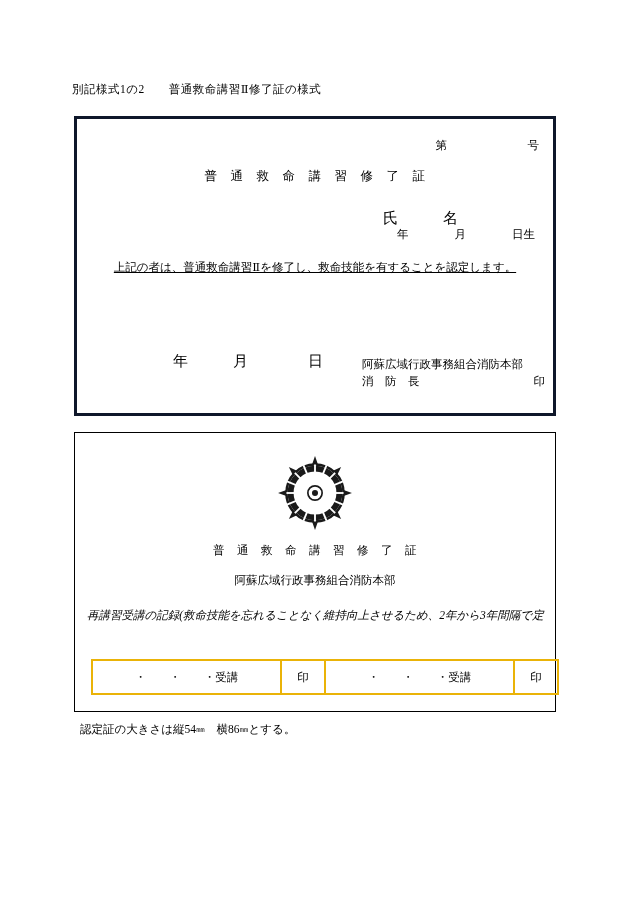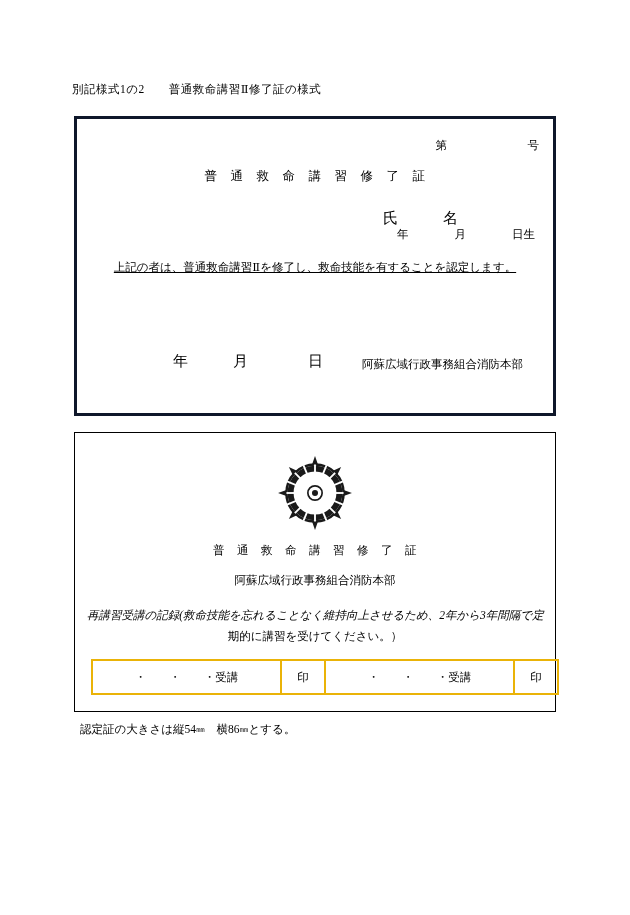--- a/index.html
+++ b/index.html
@@ -212,20 +212,24 @@
   <div class="doc-heading">別記様式1の2　　普通救命講習Ⅱ修了証の様式</div>
 
   <div class="cert-box">
     <div class="cert-number-row">第　　　　　　　号</div>
     <div class="cert-title">普　通　救　命　講　習　修　了　証</div>
     <div class="cert-name-row">氏　　　名</div>
     <div class="cert-birth-row">年　　　　月　　　　日生</div>
     <div class="cert-statement">上記の者は、普通救命講習Ⅱを修了し、救命技能を有することを認定します。</div>
     <div class="cert-date">年　　　月　　　　日</div>
     <div class="cert-org">阿蘇広域行政事務組合消防本部</div>
+    <div class="cert-chief-row">
+      <span>消　防　長</span>
+      <span>印</span>
+    </div>
   </div>
 
   <div class="card-box">
 
     <div class="emblem-wrap">
       <svg width="84" height="84" viewBox="0 0 100 100">
         <g fill="#1a1a1a" stroke="#1a1a1a">
 
           <g>
             <circle cx="50" cy="50" r="34" fill="none" stroke="#1a1a1a" stroke-width="3"></circle>
@@ -266,21 +270,20 @@
           <circle cx="50" cy="50" r="3.6" fill="#1a1a1a" stroke="none"></circle>
         </g>
       </svg>
     </div>
 
     <div class="card-title">普　通　救　命　講　習　修　了　証</div>
     <div class="card-org">阿蘇広域行政事務組合消防本部</div>
 
     <div class="card-note">
       <span class="l1">再講習受講の記録(救命技能を忘れることなく維持向上させるため、2年から3年間隔で定</span>
-      <span class="l2">期的に講習を受けてください。）</span>
     </div>
 
     <table class="record-table">
       <tbody>
         <tr>
           <td class="fill">・　　・　　・受講</td>
           <td class="seal">印</td>
           <td class="fill">・　　・　　・受講</td>
           <td class="seal">印</td>
         </tr>

